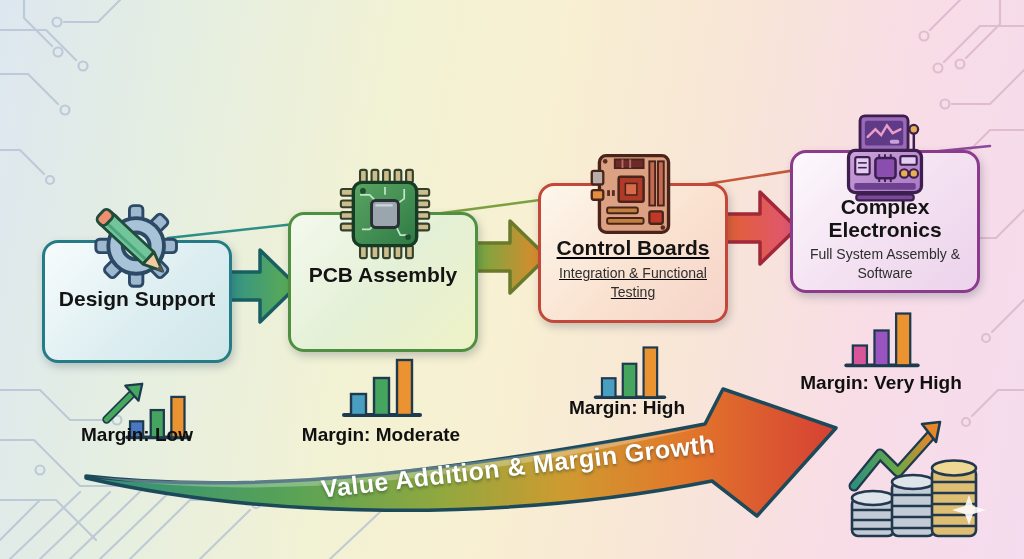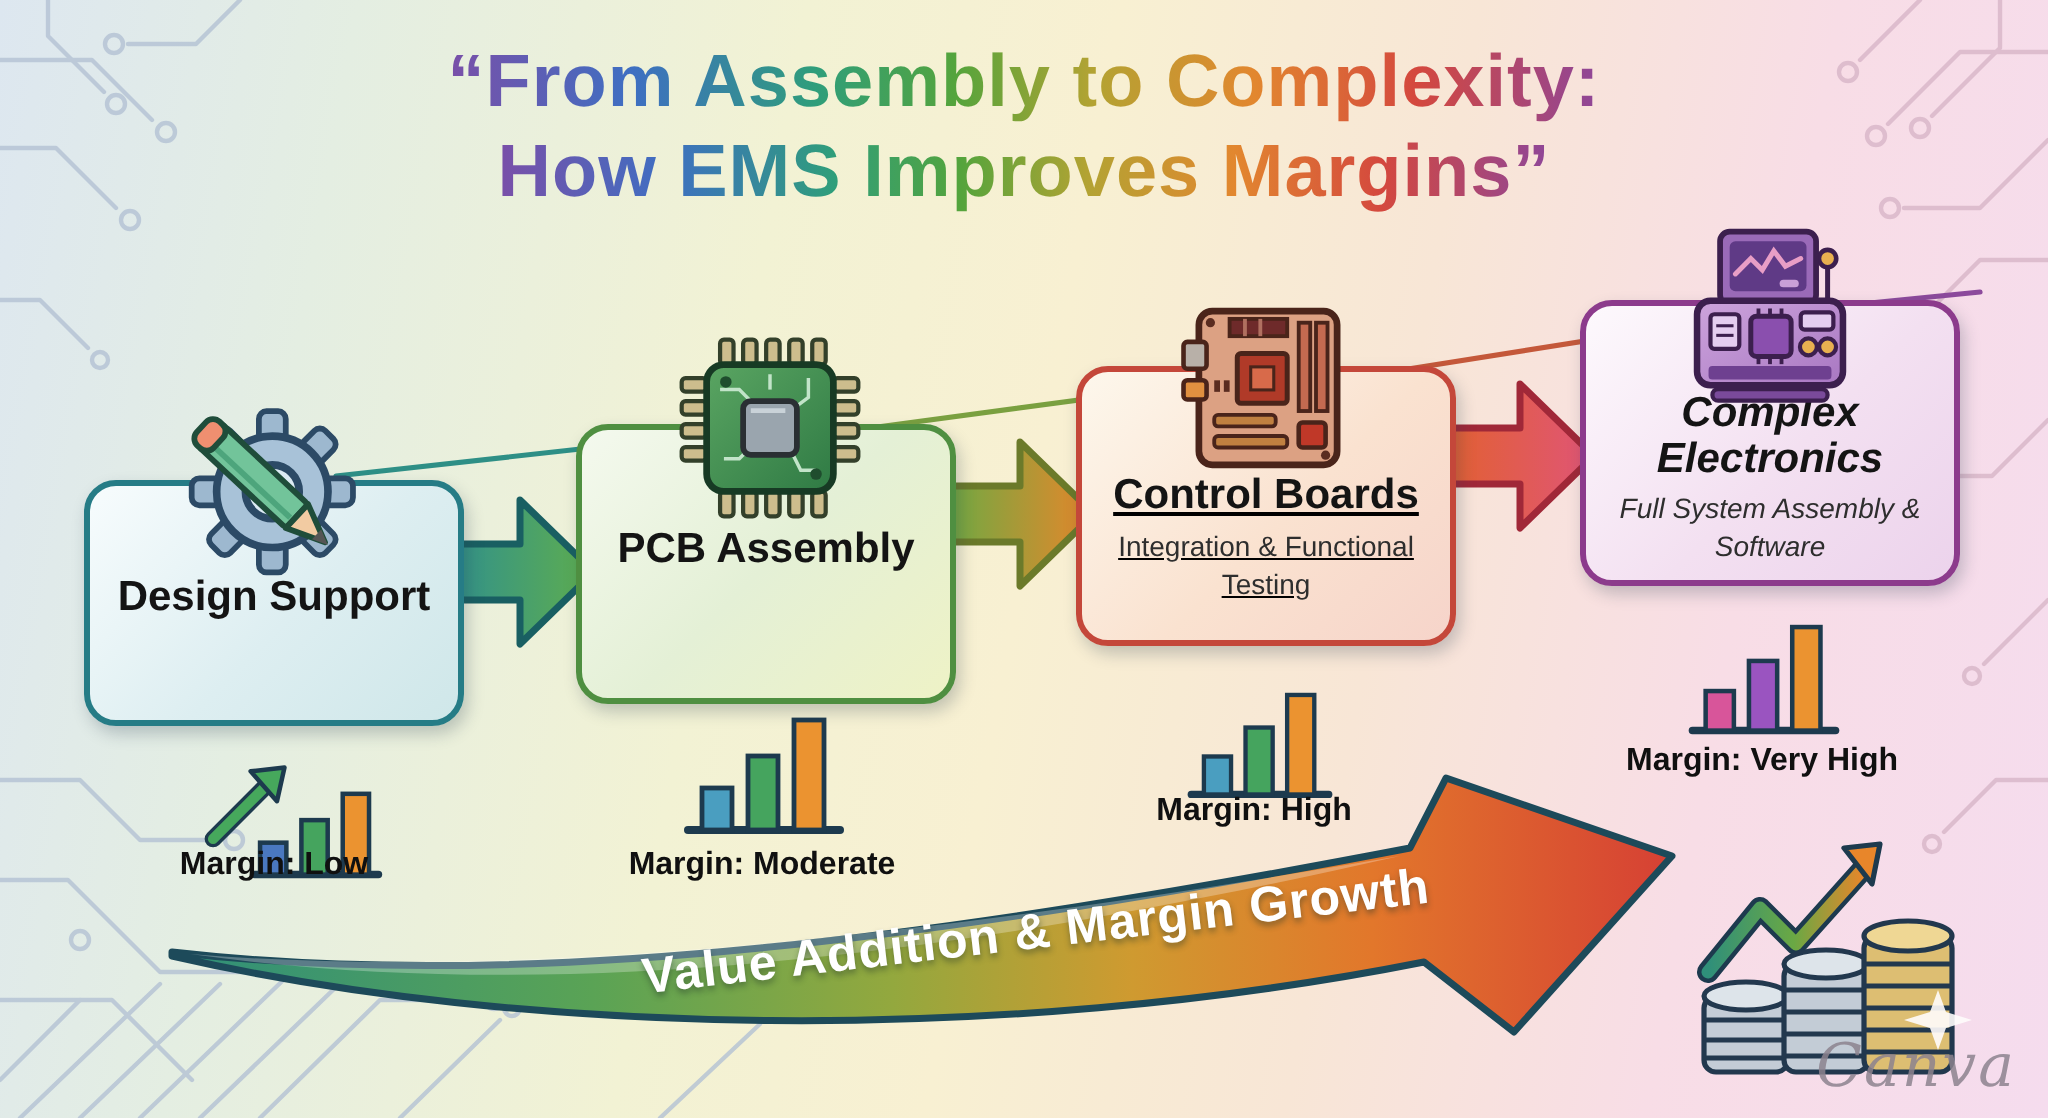--- a/index.html
+++ b/index.html
@@ -28,24 +28,24 @@
   }
   .card .name{font-size:21px;font-weight:bold;color:#141414;line-height:24px;}
   .card .sub{font-size:14px;color:#2e2e2e;line-height:19px;max-width:164px;margin:4px auto 0;}
   .card1{left:42px;top:240px;height:123px;border:3.5px solid #267c86;
     background:linear-gradient(135deg,#f7fcfd 0%,#ddeef1 55%,#cfe7e9 100%);padding-top:44px;}
   .card2{left:288px;top:212px;height:140px;border:3.5px solid #4f8f41;
     background:linear-gradient(135deg,#f4f9ee 0%,#e4f0d6 50%,#eef2c6 100%);padding-top:48px;}
   .card3{left:538px;top:183px;height:140px;border:3.5px solid #c4473a;
     background:linear-gradient(135deg,#fdf7ec 0%,#fae2d0 55%,#f6d4ca 100%);padding-top:50px;text-decoration:underline;}
   .card4{left:790px;top:150px;height:143px;border:3.5px solid #8c3b8c;
-    background:linear-gradient(135deg,#fdf9fd 0%,#f3e0f1 55%,#ecd3ec 100%);padding-top:42px;font-style:italic;}
+    background:linear-gradient(135deg,#fdf9fd 0%,#f3e0f1 55%,#ecd3ec 100%);padding-top:42px;}
   .card4 .name{line-height:23px;}
   
-  .mlabel{position:absolute;font-size:16px;font-weight:bold;color:#101010;text-align:center;width:170px;}
+  .mlabel{position:absolute;font-size:19px;font-weight:bold;color:#101010;text-align:center;width:170px;}
   
   .swoosh-label{
     position:absolute;left:258px;top:452px;width:520px;text-align:center;
     transform:rotate(-6.6deg);font-size:25px;font-weight:bold;color:#ffffff;
     text-shadow:0 2px 3px rgba(30,50,40,.45);letter-spacing:.5px;white-space:nowrap;
   }
   .watermark{
     position:absolute;right:16px;bottom:8px;
     font-family:"DejaVu Serif","Liberation Serif",serif;font-style:italic;
     font-size:30px;color:rgba(140,130,142,.85);letter-spacing:1px;
@@ -105,24 +105,20 @@
       <path d="M1024,390 H998 L972,416"></path>
         <circle cx="966" cy="422" r="4"></circle>
     </g>
 
     <path d="M168,238 L340,219" stroke="#2e8f86" stroke-width="2.6"></path>
     <path d="M435,214 L592,193" stroke="#7aa040" stroke-width="2.6"></path>
     <path d="M682,188 L840,163" stroke="#c4583a" stroke-width="2.6"></path>
     <path d="M930,152 L990,146" stroke="#8c4a9c" stroke-width="2.6"></path>
   </svg>
 
-  <div class="title">
-    <span>“From Assembly to Complexity:</span><br>
-    <span>How EMS Improves Margins”</span>
-  </div>
 
   <svg class="abs" style="left:0;top:0" width="1024" height="559" viewBox="0 0 1024 559">
     <defs>
       <linearGradient id="swoosh" x1="86" y1="0" x2="836" y2="0" gradientUnits="userSpaceOnUse">
         <stop offset="0" stop-color="#2f8f7a"></stop>
           <stop offset="0.28" stop-color="#5aa355"></stop>
         <stop offset="0.48" stop-color="#93a83e"></stop>
           <stop offset="0.64" stop-color="#cf9a30"></stop>
         <stop offset="0.8" stop-color="#e2772b"></stop>
           <stop offset="1" stop-color="#d64034"></stop>
@@ -372,15 +368,14 @@
         <line x1="92" y1="73" x2="136" y2="73"></line>
       <line x1="92" y1="84" x2="136" y2="84"></line>
         <line x1="92" y1="95" x2="136" y2="95"></line>
         <line x1="92" y1="106" x2="136" y2="106"></line>
     </g>
   </svg>
 
   <svg class="sparkle" width="34" height="30" viewBox="0 0 34 30">
     <polygon points="17,0 21,11 34,15 21,19 17,30 13,19 0,15 13,11" fill="rgba(255,252,252,0.9)"></polygon>
   </svg>
-  <div class="watermark">Canva</div>
 
 </div>
 
 </body></html>

